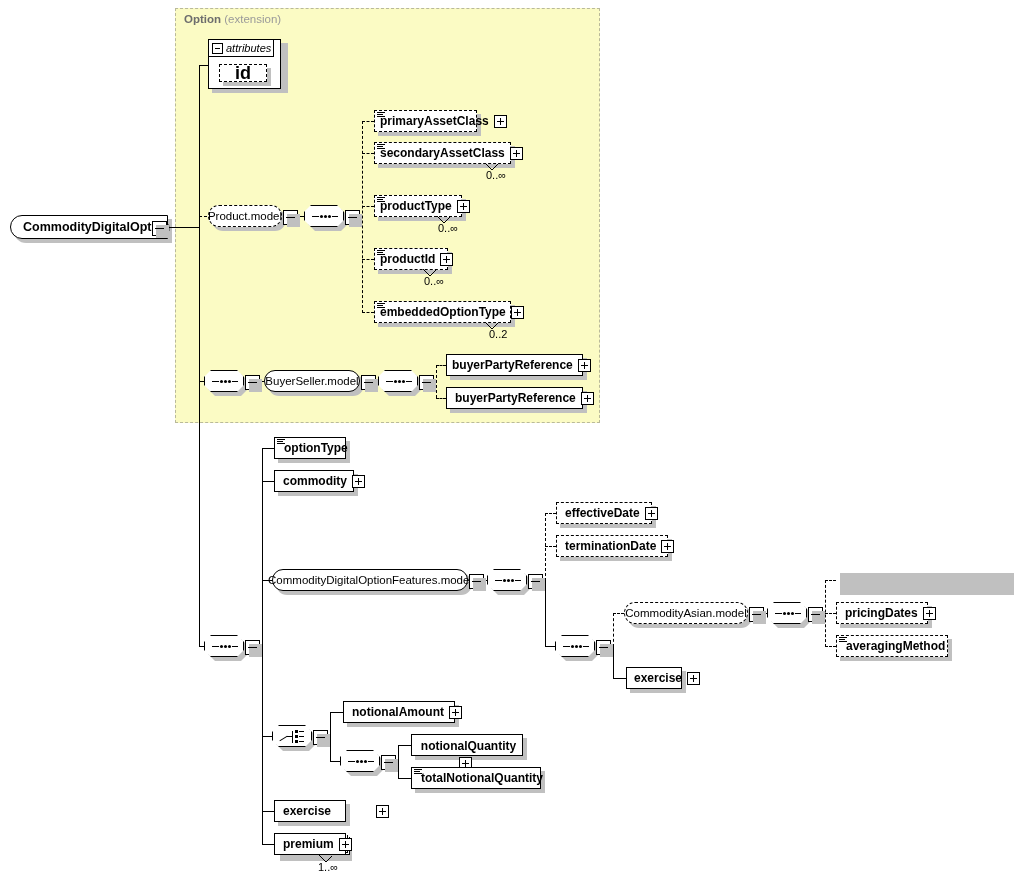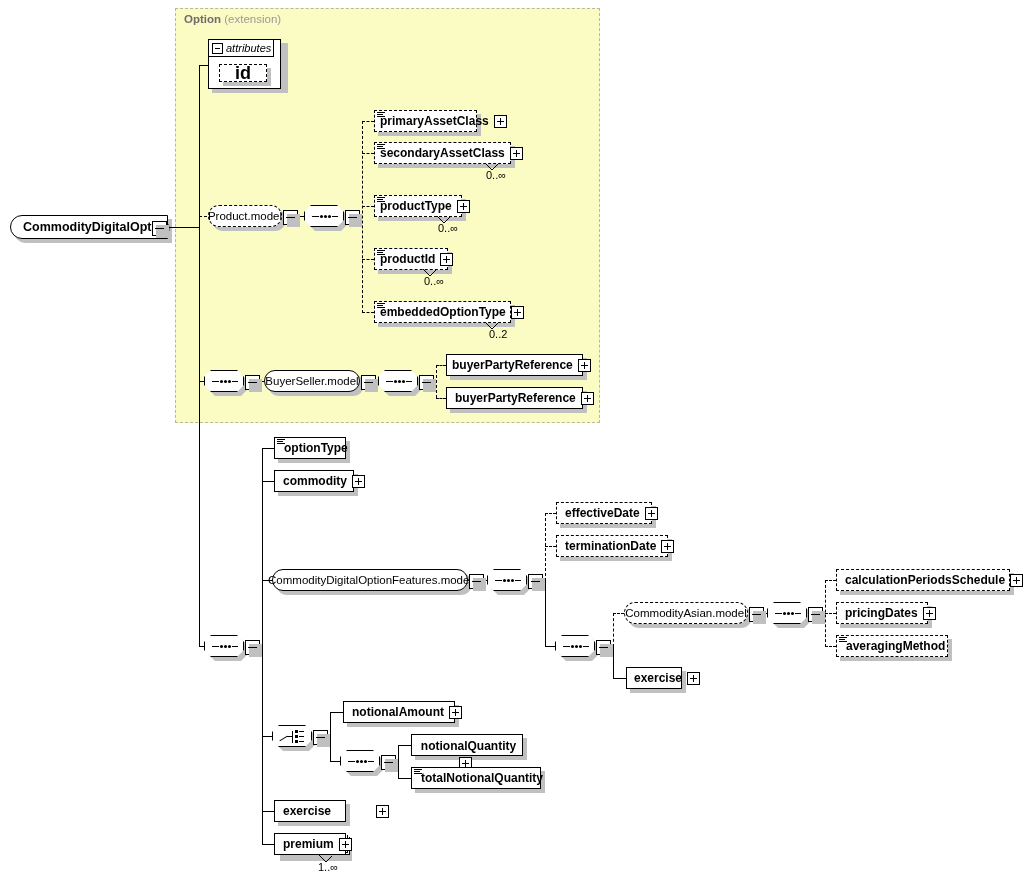--- a/index.html
+++ b/index.html
@@ -459,24 +459,20 @@
     </div>
   </div>
   <div class="expOut" style="left:808px;top:607px;">
       <span class="s"></span>
     </div>
   <div class="ln h" style="left:821px;top:613px;width:5px;"></div>
   <div class="dln v" style="left:825px;top:580px;height:67px;"></div>
 
   <div class="dln h" style="left:825px;top:580px;width:11px;"></div>
   <div class="shd" style="left:840px;top:573px;width:174px;height:22px;"></div>
-  <div class="ebox opt" style="left:836px;top:569px;width:174px;justify-content:space-between;">
-    <span class="lbl" style="padding-left:8px;">calculationPeriodsSchedule</span>
-    <span class="exp plus"></span>
-  </div>
 
   <div class="dln h" style="left:825px;top:613px;width:11px;"></div>
   <div class="shd" style="left:840px;top:606px;width:92px;height:22px;"></div>
   <div class="ebox opt" style="left:836px;top:602px;width:92px;justify-content:space-between;">
     <span class="lbl" style="padding-left:8px;">pricingDates</span>
     <span class="exp plus"></span>
   </div>
 
   <div class="dln h" style="left:825px;top:646px;width:11px;"></div>
   <div class="shd" style="left:840px;top:639px;width:112px;height:22px;"></div>

